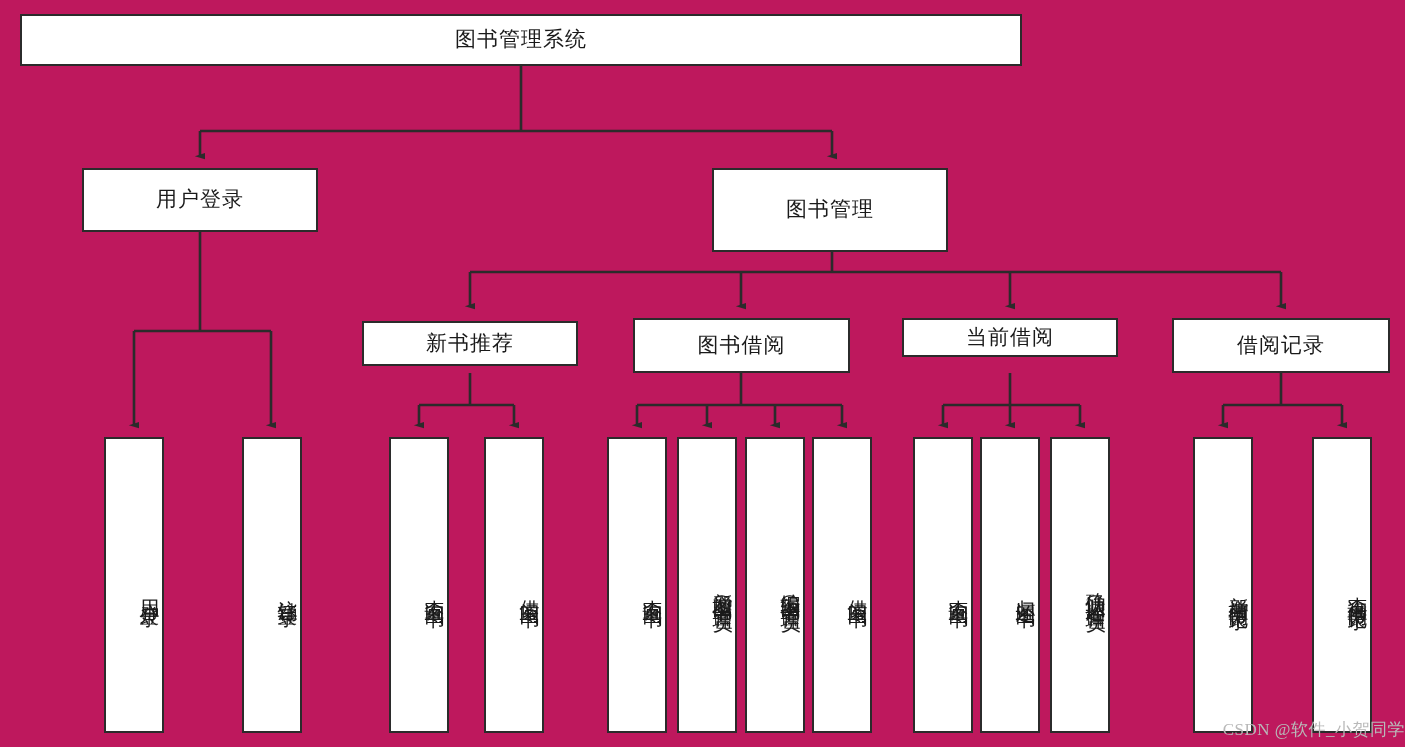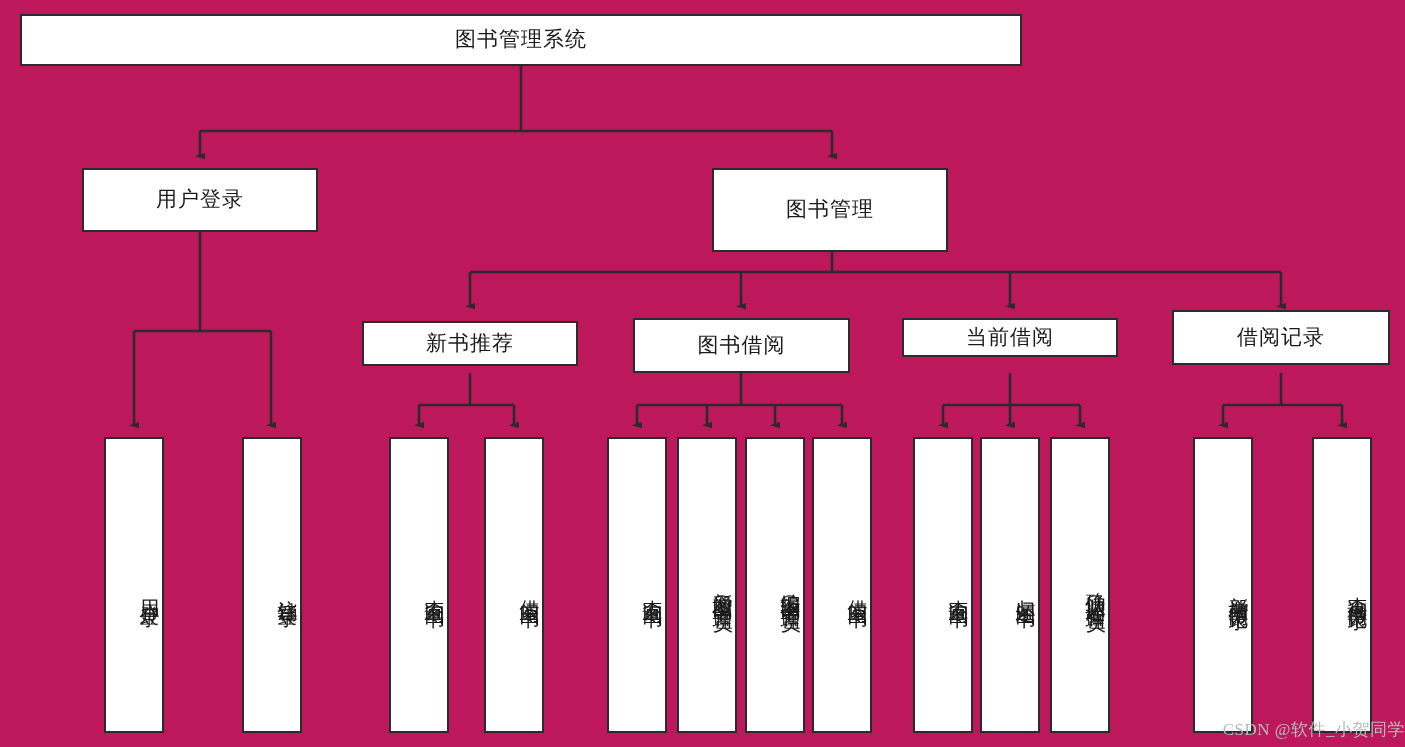--- a/index.html
+++ b/index.html
@@ -132,21 +132,21 @@
 
   <div class="node horiz" style="left:362px; top:321px; width:216px; height:45px;">
     <span class="nlabel">新书推荐</span>
   </div>
   <div class="node horiz" style="left:633px; top:318px; width:217px; height:55px;">
     <span class="nlabel">图书借阅</span>
   </div>
   <div class="node horiz" style="left:902px; top:318px; width:216px; height:39px;">
     <span class="nlabel">当前借阅</span>
   </div>
-  <div class="node horiz" style="left:1172px; top:310px; width:218px; height:55px;">
+  <div class="node horiz" style="left:1172px; top:318px; width:218px; height:55px;">
     <span class="nlabel">借阅记录</span>
   </div>
 
   <div class="node vert" style="left:104px; top:437px; width:60px; height:296px;">
     <span class="nlabel">用户登录</span>
   </div>
   <div class="node vert" style="left:242px; top:437px; width:60px; height:296px;">
     <span class="nlabel">注销登录</span>
   </div>
 

